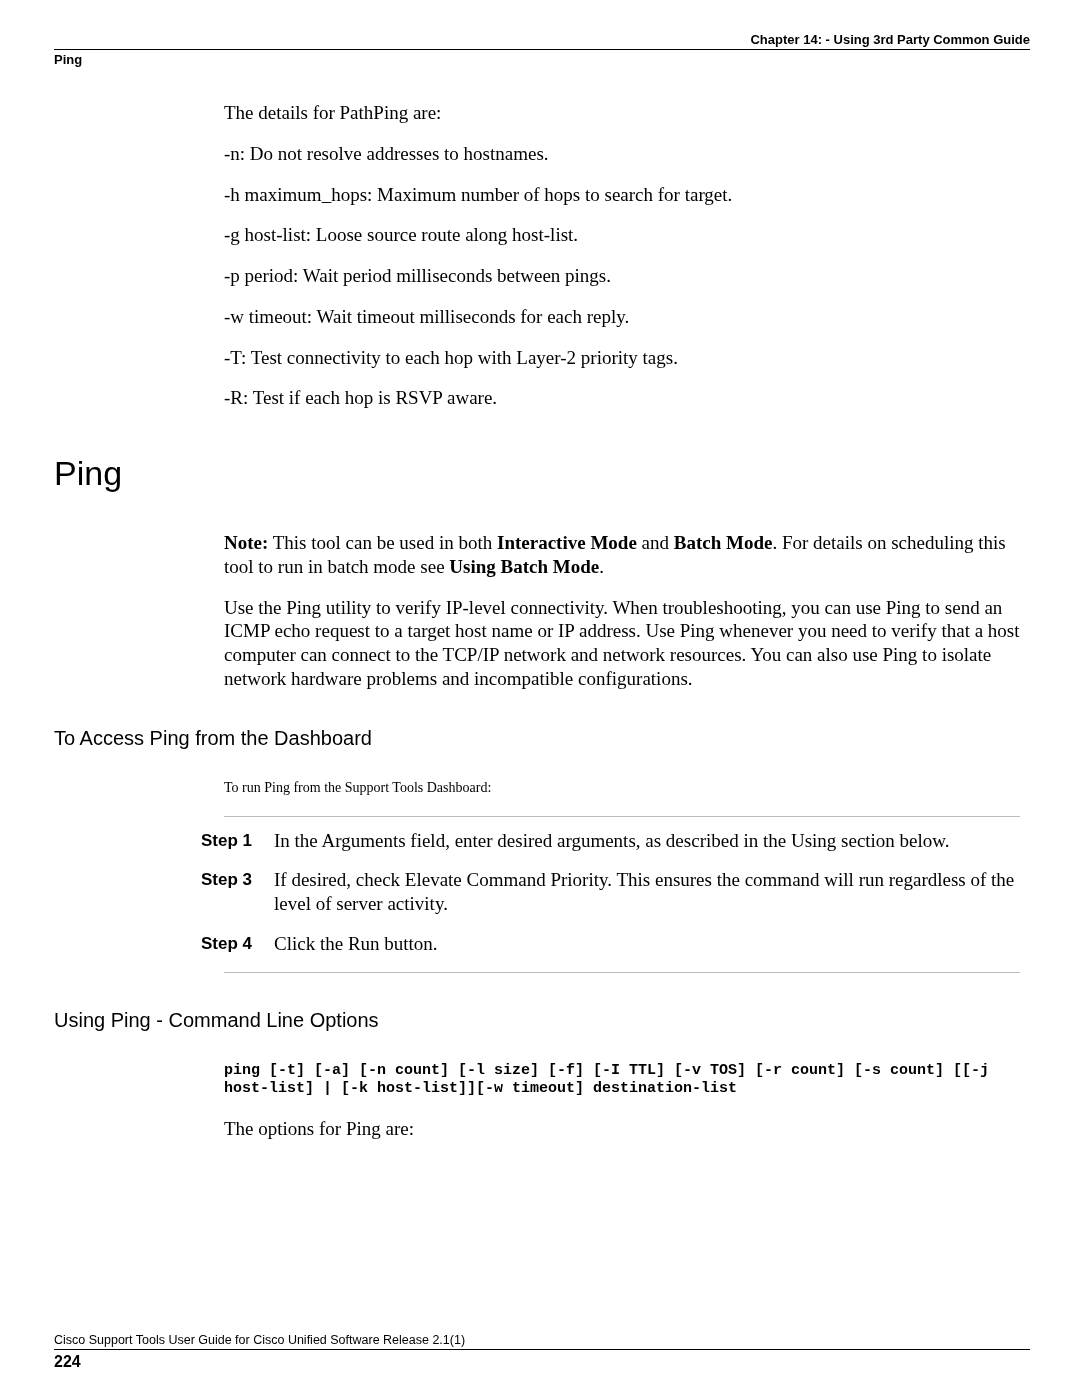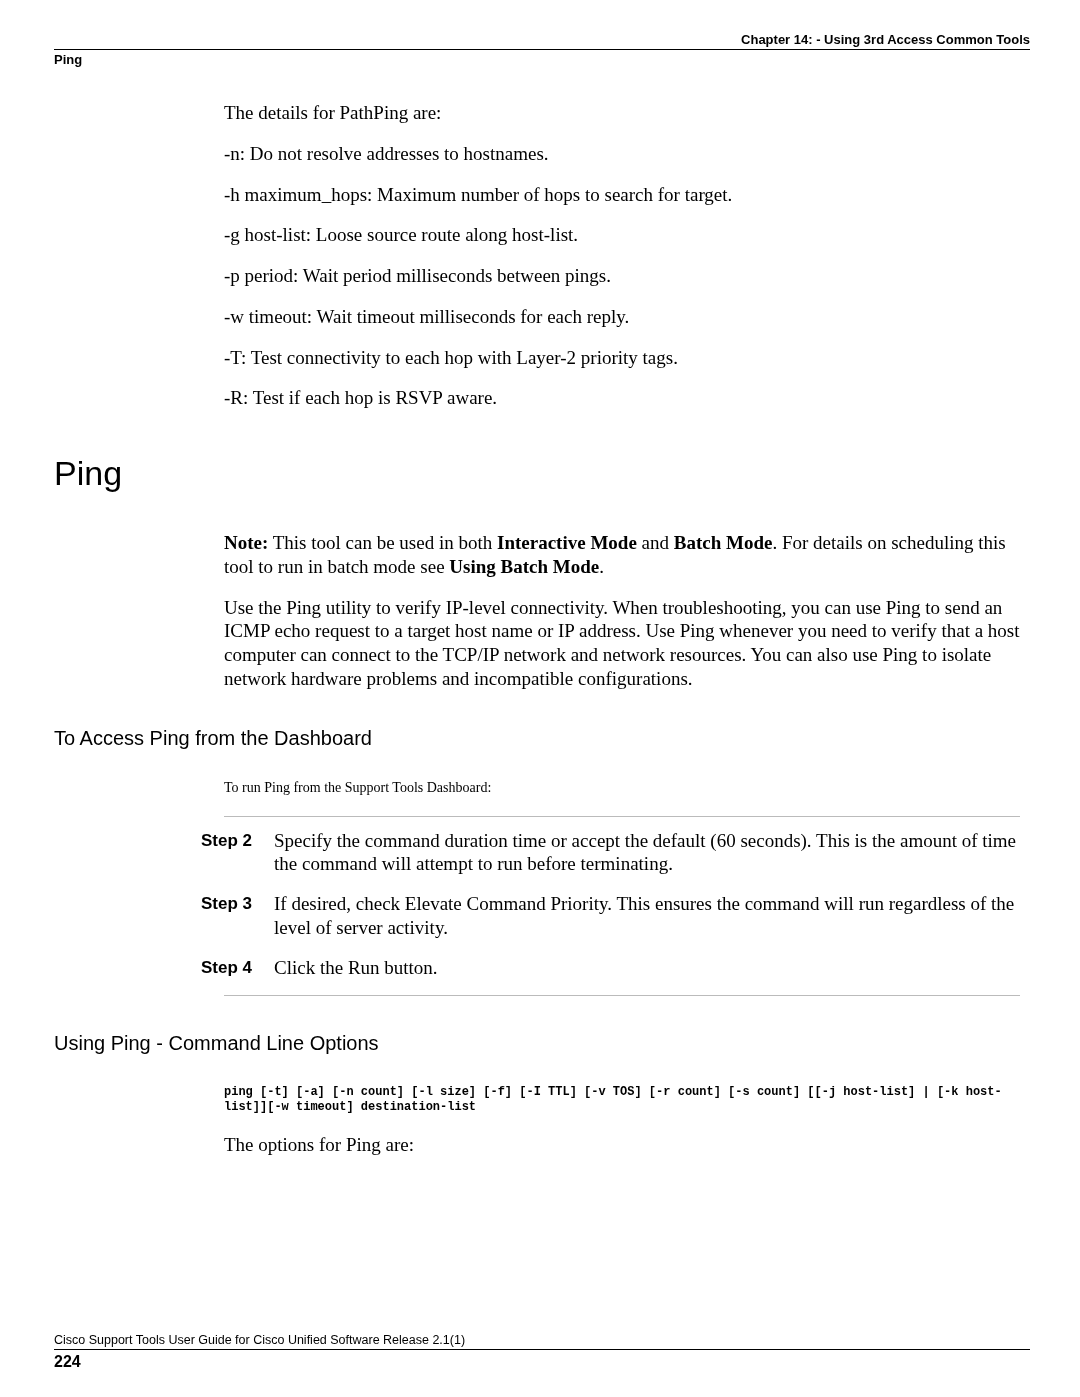--- a/index.html
+++ b/index.html
@@ -78,21 +78,21 @@
     padding-right: 22px;
     margin-left: -40px;
     padding-top: 1px;
   }
   .step-text { flex: 1; }
   .code-block {
     margin-left: 170px;
     margin-right: 10px;
     font-family: "Courier New", Courier, monospace;
     font-weight: bold;
-    font-size: 12px;
+    font-size: 15px;
     line-height: 1.25;
     white-space: pre-wrap;
     margin-bottom: 18px;
   }
   .footer-area {
     position: absolute;
     bottom: 26px;
     left: 54px;
     right: 50px;
   }
@@ -105,21 +105,21 @@
   .page-num {
     font-family: Arial, Helvetica, sans-serif;
     font-weight: bold;
     font-size: 16px;
     margin-top: 3px;
   }
 </style>
 </head>
 <body>
 
-<div class="chapter-header">Chapter 14: - Using 3rd Access Common Tools</div>
+<div class="chapter-header">Chapter 14: - Using 3rd Party Common Guide</div>
 <div class="section-label">Ping</div>
 
 <div class="body-block">
   <p>The details for PathPing are:</p>
   <p>-n: Do not resolve addresses to hostnames.</p>
   <p>-h maximum_hops: Maximum number of hops to search for target.</p>
   <p>-g host-list: Loose source route along host-list.</p>
   <p>-p period: Wait period milliseconds between pings.</p>
   <p>-w timeout: Wait timeout milliseconds for each reply.</p>
   <p>-T: Test connectivity to each hop with Layer-2 priority tags.</p>
@@ -134,22 +134,22 @@
   </p>
   <p>Use the Ping utility to verify IP-level connectivity. When troubleshooting, you can use Ping to send an ICMP echo request to a target host name or IP address. Use Ping whenever you need to verify that a host computer can connect to the TCP/IP network and network resources. You can also use Ping to isolate network hardware problems and incompatible configurations.</p>
 </div>
 
 <h2 class="subheading">To Access Ping from the Dashboard</h2>
 
 <div class="steps-block">
   <p class="steps-intro">To run Ping from the Support Tools Dashboard:</p>
   <hr class="step-rule">
   <div class="step-row">
-    <div class="step-label">Step 2</div>
-    <div class="step-text">Specify the command duration time or accept the default (60 seconds). This is the amount of time the command will attempt to run before terminating.</div>
+    <div class="step-label">Step 1</div>
+    <div class="step-text">In the Arguments field, enter desired arguments, as described in the Using section below.</div>
   </div>
   <div class="step-row">
     <div class="step-label">Step 3</div>
     <div class="step-text">If desired, check Elevate Command Priority. This ensures the command will run regardless of the level of server activity.</div>
   </div>
   <div class="step-row">
     <div class="step-label">Step 4</div>
     <div class="step-text">Click the Run button.</div>
   </div>
   <hr class="step-rule">

